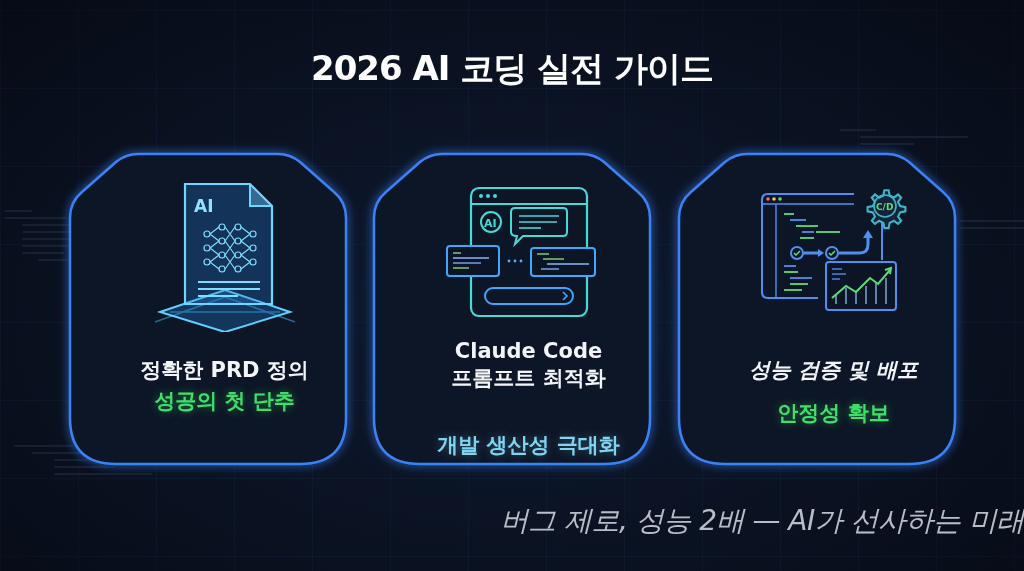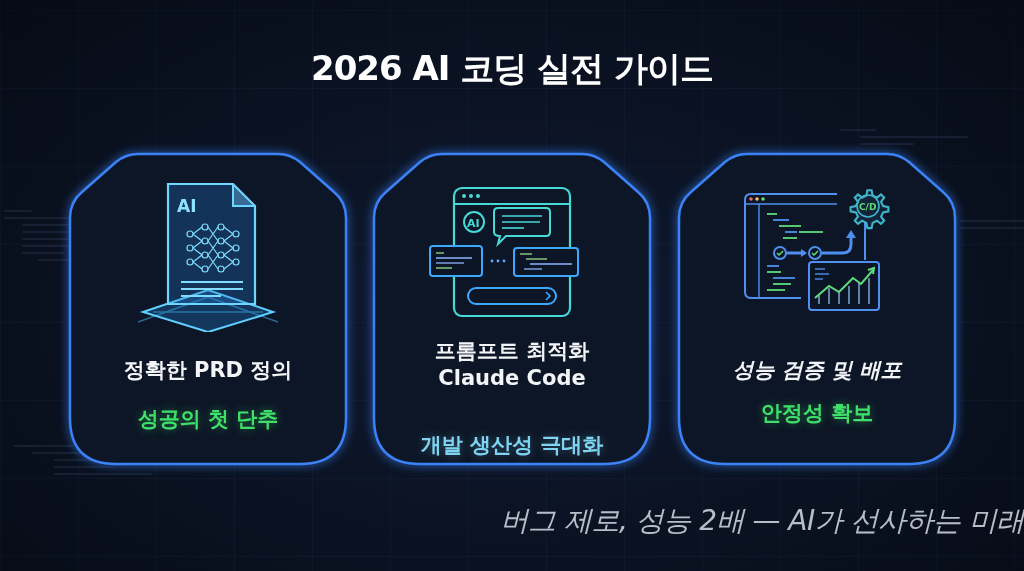--- a/index.html
+++ b/index.html
@@ -23,21 +23,21 @@
   .code-deco { position: absolute; }
   .code-deco span {
     display: block; height: 2px; margin: 5px 0; background: rgba(120,150,190,0.13); border-radius: 1px;
   }
   .title {
     position: absolute; left: 0; right: 0; top: 46px;
     text-align: center; color: #ffffff;
     font-family: "DejaVu Sans", sans-serif; font-weight: 700; font-size: 34px; letter-spacing: -1px;
   }
   .card {
-    position: absolute; top: 152px; width: 280px; height: 314px;
+    position: absolute; top: 152px; width: 280px; height: 314px; padding-left: 33px;
   }
   .card svg.frame { position: absolute; left: 0; top: 0; overflow: visible; }
   .card .icon { position: absolute; left: 50%; transform: translateX(-50%); top: 28px; }
   .card .label {
     position: absolute; left: 0; right: 0; text-align: center;
     color: #f2f4f8; font-weight: 700; font-size: 21px; line-height: 27px;
   }
   .card .sub {
     position: absolute; left: 0; right: 0; text-align: center;
     font-weight: 700; font-size: 21px; line-height: 27px;
@@ -125,21 +125,21 @@
         <circle cx="103" cy="90" r="3"></circle>
       <path d="M60 62 L69 55 M60 62 L69 69 M60 76 L69 69 M60 76 L69 83 M60 90 L69 83 M60 90 L69 97 M75 55 L85 69 M75 69 L85 55 M75 69 L85 83 M75 83 L85 69 M75 83 L85 97 M75 97 L85 83 M91 55 L100 62 M91 69 L100 62 M91 69 L100 76 M91 83 L100 76 M91 83 L100 90 M91 97 L100 90"></path>
     </g>
     <g stroke="#7ddcff" stroke-width="2">
       <line x1="48" y1="110" x2="110" y2="110"></line>
         <line x1="48" y1="117" x2="110" y2="117"></line>
         <line x1="48" y1="124" x2="88" y2="124"></line>
     </g>
   </svg>
   <div class="label" style="top:205px;"><span>정확한 PRD 정의</span></div>
-  <div class="sub green" style="top:254px;">성공의 첫 단추</div>
+  <div class="sub green" style="top:236px;">성공의 첫 단추</div>
 </div>
 
 <div class="card" style="left:372px;">
   <svg class="frame" width="280" height="314">
     <defs>
       <filter id="glow2" x="-20%" y="-20%" width="140%" height="140%">
         <feGaussianBlur stdDeviation="5" result="b"></feGaussianBlur>
         <feMerge>
             <feMergeNode in="b"></feMergeNode>
             <feMergeNode in="SourceGraphic"></feMergeNode>
@@ -178,22 +178,22 @@
     <g stroke-width="1.3">
         <line x1="108" y1="72" x2="120" y2="72" stroke="#9bdf8a"></line>
         <line x1="114" y1="77" x2="135" y2="77" stroke="#9bdf8a"></line>
         <line x1="118" y1="82" x2="160" y2="82" stroke="#8ab6ff"></line>
         <line x1="112" y1="87" x2="130" y2="87" stroke="#8ab6ff"></line>
       </g>
     <rect x="56" y="106" width="88" height="16" rx="8" fill="none" stroke="#3ea8ff" stroke-width="2"></rect>
     <path d="M134 110 L138 114 L134 118" fill="none" stroke="#3ea8ff" stroke-width="1.6"></path>
   </svg>
   <div class="label" style="top:186px;">
+    <div>Claude Code</div>
     <div>프롬프트 최적화</div>
-    <div>Claude Code</div>
   </div>
   <div class="sub cyan" style="top:248px;margin-top:32px;">개발 생산성 극대화</div>
 </div>
 
 <div class="card" style="left:677px;border-radius:18px;">
   <svg class="frame" width="280" height="314">
     <defs>
       <filter id="glow3" x="-20%" y="-20%" width="140%" height="140%">
         <feGaussianBlur stdDeviation="5" result="b"></feGaussianBlur>
         <feMerge>

